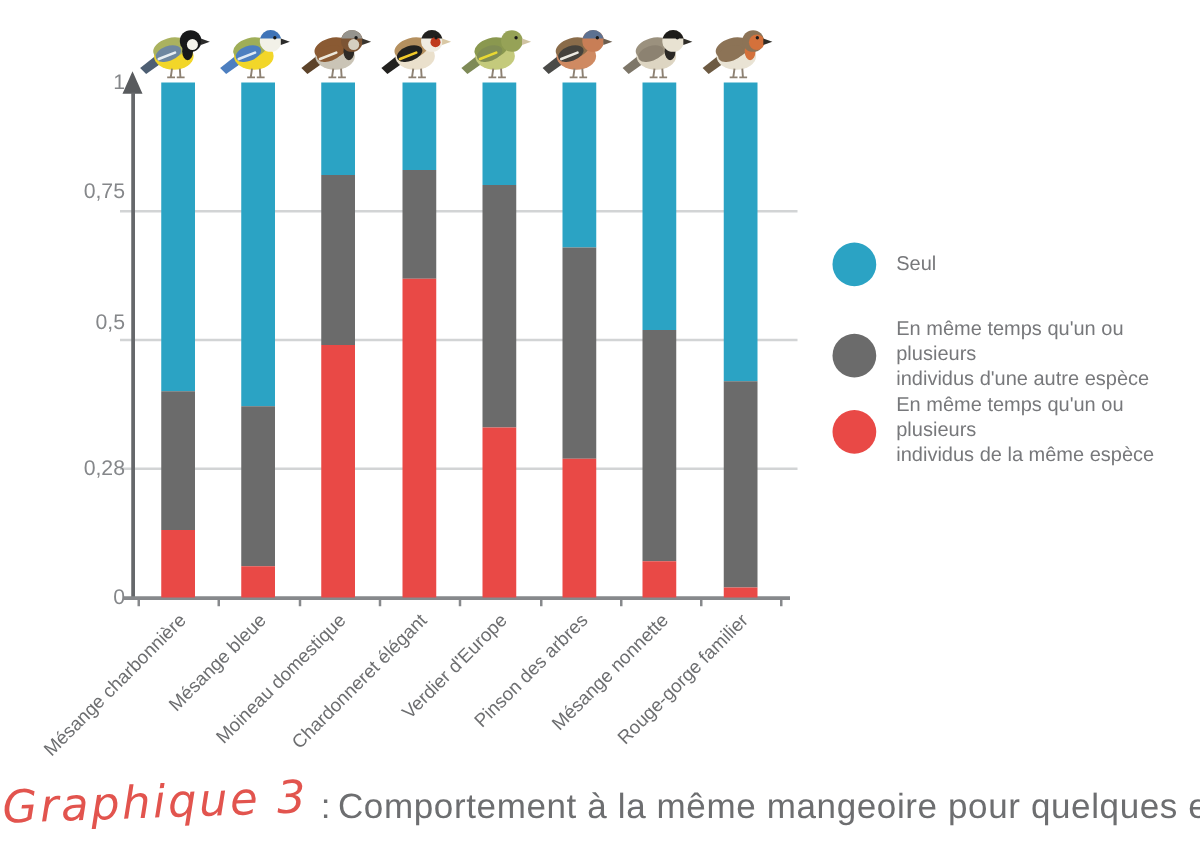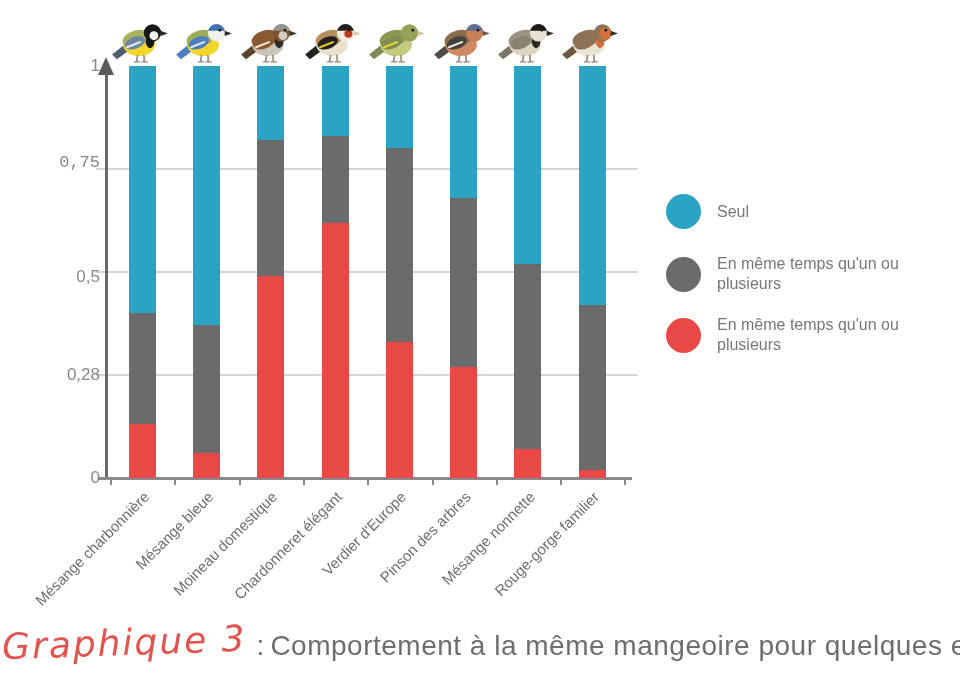--- a/index.html
+++ b/index.html
@@ -49,22 +49,22 @@
       <div class="xtick" style="left: 238.6px; top: 479px;"></div>
       <div class="xtick" style="left: 302.9px; top: 479px;"></div>
       <div class="xtick" style="left: 367.2px; top: 479px;"></div>
       <div class="xtick" style="left: 431.5px; top: 479px;"></div>
       <div class="xtick" style="left: 495.8px; top: 479px;"></div>
       <div class="xtick" style="left: 560.1px; top: 479px;"></div>
       <div class="xtick" style="left: 624.4px; top: 479px;"></div>
     </div>
   <div id="yticklabels">
       <div class="ytick-label" style="left: 40px; top: 57px;">1</div>
-      <div class="ytick-label" style="left: 40px; top: 154px; font-family: Liberation Mono, monospace;">0,75</div>
-      <div class="ytick-label" style="left: 40px; top: 268px;">0,5</div>
+      <div class="ytick-label" style="left: 40px; top: 144px;">0,75</div>
+      <div class="ytick-label" style="left: 40px; top: 249px;">0,5</div>
       <div class="ytick-label" style="left: 40px; top: 366px;">0,28</div>
       <div class="ytick-label" style="left: 40px; top: 469px;">0</div>
     </div>
 
   <div id="bars">
       <div class="bar-seg" style="left: 128.65px; top: 66px; height: 247px; background: rgb(43, 163, 196);"></div>
       <div class="bar-seg" style="left: 128.65px; top: 313px; height: 111px; background: rgb(107, 107, 107);"></div>
       <div class="bar-seg" style="left: 128.65px; top: 424px; height: 54px; background: rgb(233, 73, 70);"></div>
       <div class="bar-seg" style="left: 192.95px; top: 66px; height: 259px; background: rgb(43, 163, 196);"></div>
       <div class="bar-seg" style="left: 192.95px; top: 325px; height: 128px; background: rgb(107, 107, 107);"></div>
@@ -211,26 +211,28 @@
       <div class="legend-row" style="top: 194px;">
         <div class="legend-swatch" style="background: rgb(43, 163, 196);"></div>
         <div class="legend-text">
           <div>Seul</div>
         </div>
       </div>
       <div class="legend-row" style="top: 254px;">
         <div class="legend-swatch" style="background: rgb(107, 107, 107);"></div>
         <div class="legend-text">
           <div>En même temps qu'un ou plusieurs</div>
+          <div>individus d'une autre espèce</div>
         </div>
       </div>
       <div class="legend-row" style="top: 315px;">
         <div class="legend-swatch" style="background: rgb(233, 73, 70);"></div>
         <div class="legend-text">
           <div>En même temps qu'un ou plusieurs</div>
+          <div>individus de la même espèce</div>
         </div>
       </div>
     </div>
 
   <div class="caption">
     <span class="caption-prefix">Graphique 3</span>
     <span class="caption-sep">:</span>
     <span class="caption-text">Comportement à la même mangeoire pour quelques espèces</span>
   </div>
 </div>

